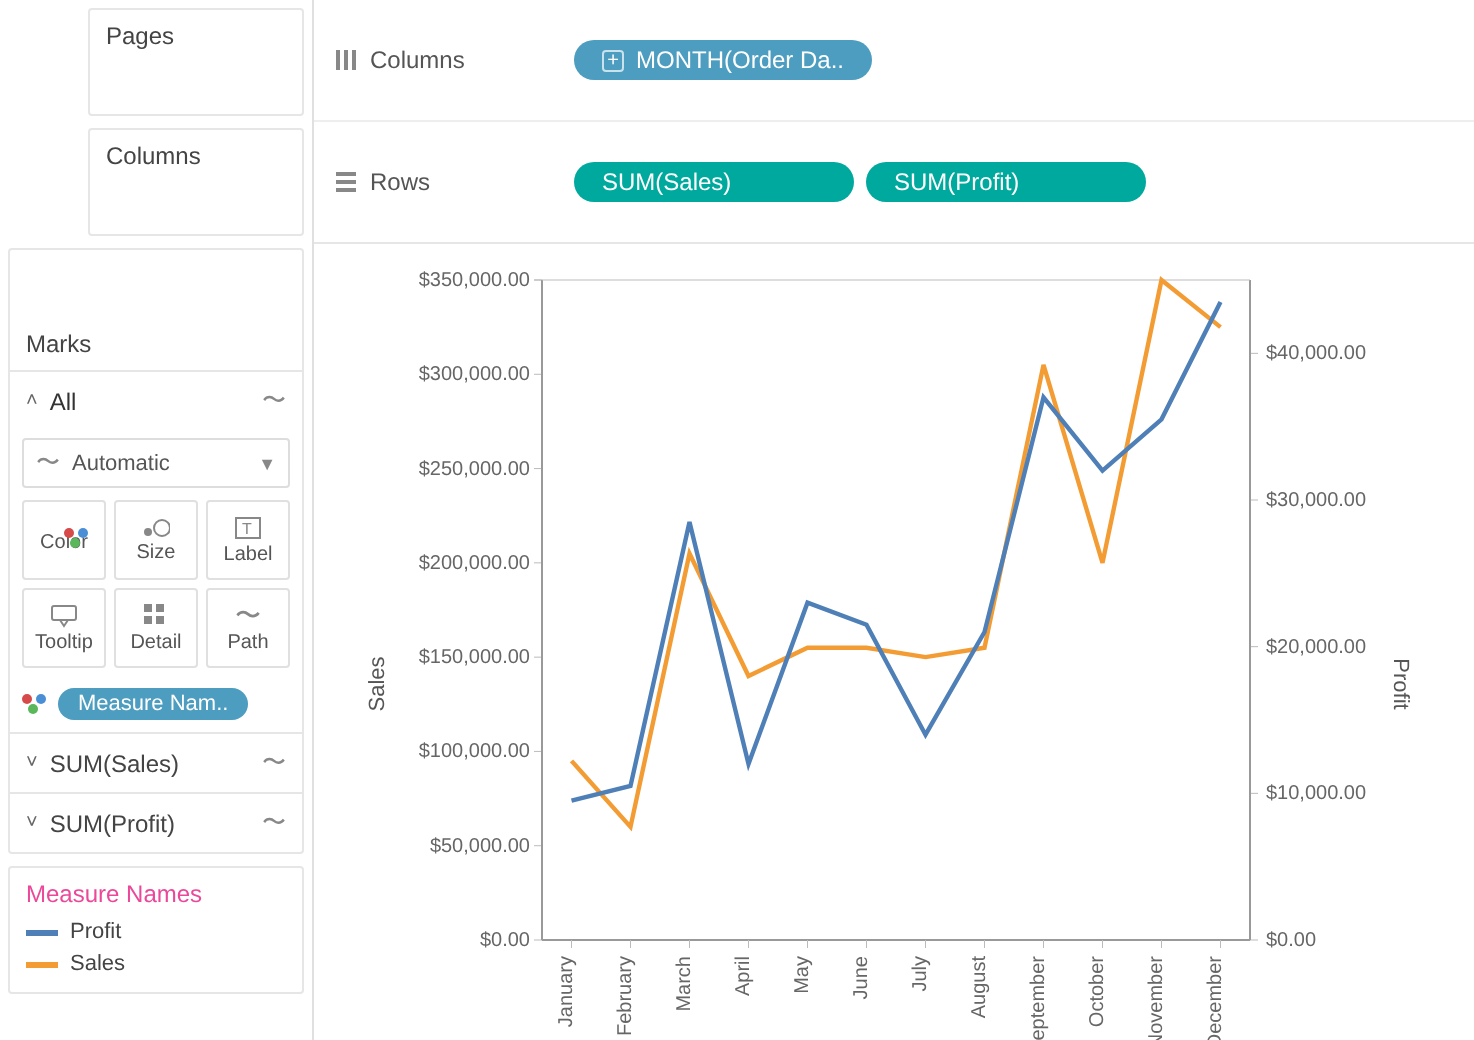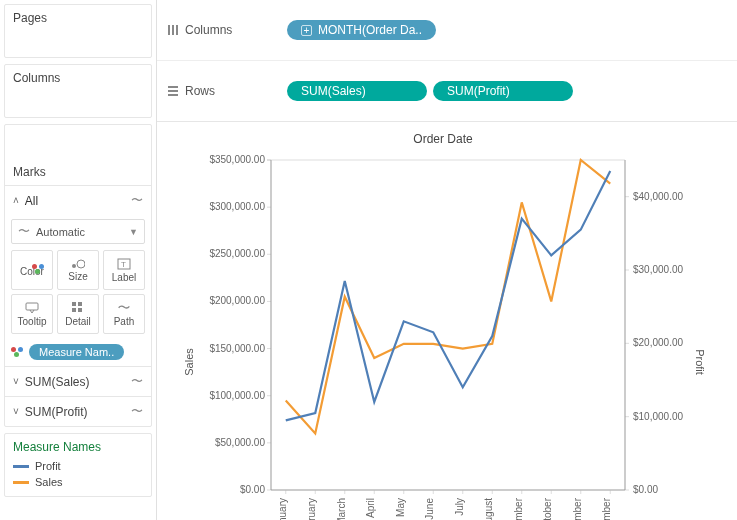--- a/index.html
+++ b/index.html
@@ -18,20 +18,21 @@
     display: flex;
     flex-direction: column;
     padding: 4px;
     gap: 6px;
   }
   .shelf-card {
     border: 1px solid #e6e6e6;
     border-radius: 2px;
     padding: 6px 8px;
     background: #fff;
+    margin-left: 40px;
   }
   .shelf-card.pages, .shelf-card.filters { min-height: 54px; }
   .shelf-title { font-size: 12px; color: #444; margin-bottom: 4px; }
   .marks-card { border: 1px solid #e6e6e6; border-radius: 2px; background: #fff; }
   .marks-head { padding: 6px 8px; font-size: 12px; color: #444; margin-top: 34px; }
   .marks-all {
     display: flex; align-items: center; justify-content: space-between;
     padding: 6px 8px; border-top: 1px solid #e6e6e6;
   }
   .marks-all .left { display: flex; align-items: center; gap: 6px; }
@@ -67,21 +68,21 @@
   }
   .pill.discrete { background: #4c9dbf; }
   .pill.continuous { background: #00a99d; }
   .measure-row {
     display: flex; align-items: center; justify-content: space-between;
     padding: 6px 8px; border-top: 1px solid #e6e6e6; font-size: 12px; color: #444;
   }
   .legend-card {
     border: 1px solid #e6e6e6; border-radius: 2px; background: #fff; padding: 6px 8px;
   }
-  .legend-title { font-size: 12px; color: #15803d; margin-bottom: 4px; }
+  .legend-title { font-size: 12px; color: #ec4899; margin-bottom: 4px; }
   .legend-item { display: flex; align-items: center; gap: 6px; font-size: 11px; color: #444; padding: 2px 0;}
   .legend-swatch { width: 16px; height: 3px; }
   .right-area { flex: 1; display: flex; flex-direction: column; }
   .shelves-top { border-bottom: 1px solid #e6e6e6; }
   .shelf-row {
     display: flex; align-items: center; gap: 10px;
     padding: 20px 10px; border-bottom: 1px solid #eee;
   }
   .shelf-row:last-child { border-bottom: none; }
   .shelf-label { display: flex; align-items: center; gap: 6px; width: 110px; color: #555; font-size: 12px;}
@@ -261,21 +262,20 @@
         <span>Rows</span>
       </span>
       <span class="shelf-pills">
         <span class="pill continuous" style="min-width:140px">SUM(Sales)</span>
         <span class="pill continuous" style="min-width:140px">SUM(Profit)</span>
       </span>
     </div>
   </div>
 
   <div class="viz">
-    <div class="viz-title">Order Date</div>
     <div class="chart-wrap">
       <span class="y-axis-label-left">Sales</span>
       <span class="y-axis-label-right">Profit</span>
       <svg id="chart-svg" width="500" height="420">
           <line x1="74" y1="8" x2="78" y2="8" class="grid-line"></line>
           <line x1="74" y1="338" x2="78" y2="338" class="grid-line"></line>
           <text x="72" y="341" text-anchor="end" class="tick-label">$0.00</text>
           <line x1="74" y1="290.8571428571429" x2="78" y2="290.8571428571429" class="grid-line"></line>
           <text x="72" y="293.8571428571429" text-anchor="end" class="tick-label">$50,000.00</text>
           <line x1="74" y1="243.71428571428572" x2="78" y2="243.71428571428572" class="grid-line"></line>

